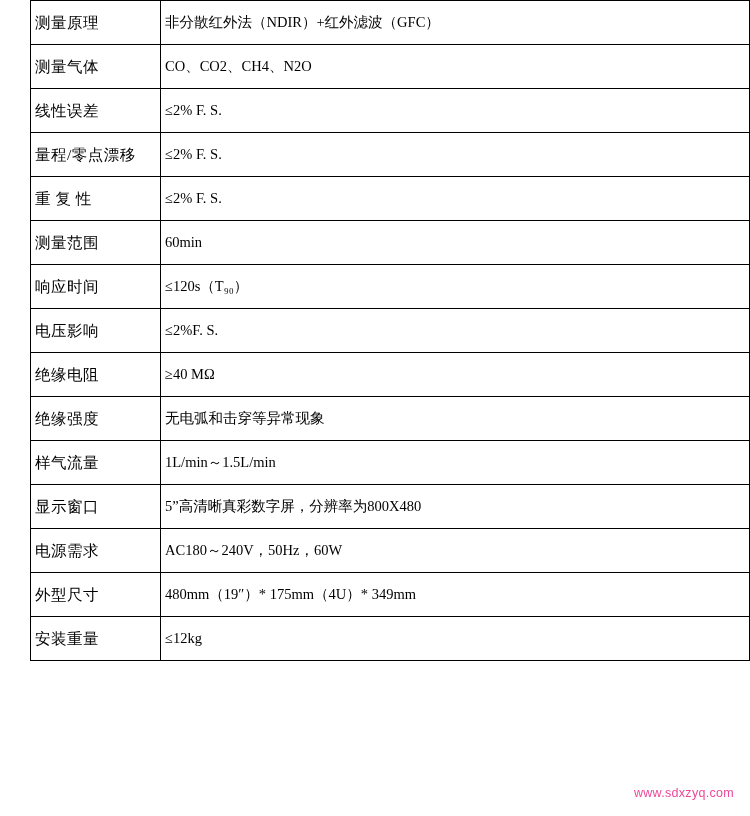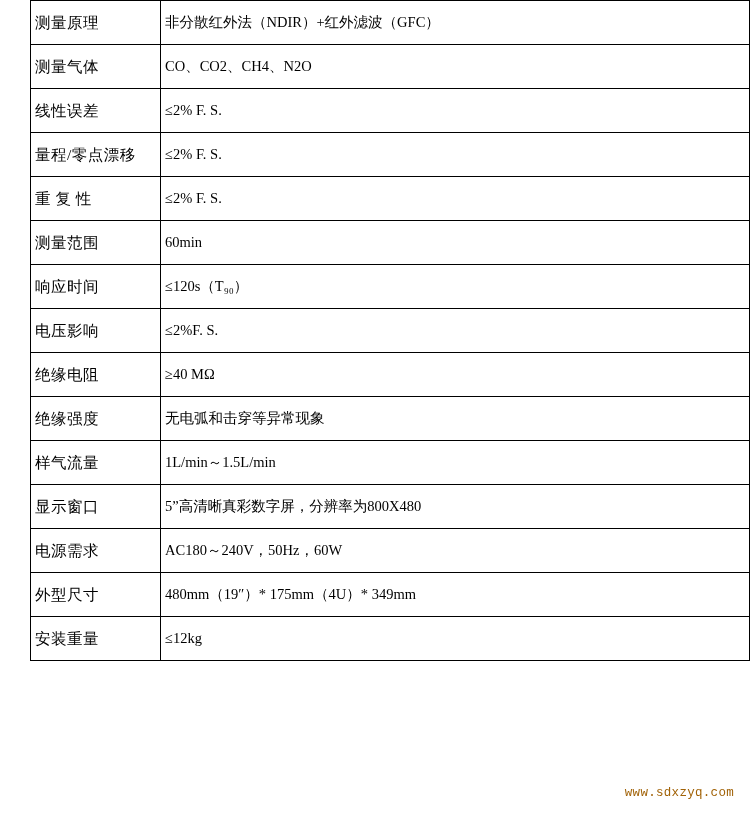--- a/index.html
+++ b/index.html
@@ -52,23 +52,23 @@
     font-size: 14.5px;
     white-space: nowrap;
   }
   .value-text.small {
     font-size: 13.2px;
   }
   .watermark {
     position: absolute;
     right: 16px;
     bottom: 16px;
-    font-family: Liberation Mono, monospace;
+    font-family: Liberation Sans, sans-serif;
     font-size: 12.5px;
-    color: #a16207;
+    color: #ec4899;
     letter-spacing: 0.3px;
   }
 </style>
 </head>
 <body>
 
 <table class="spec-table">
   <tbody>
       <tr>
         <td class="col-label">

